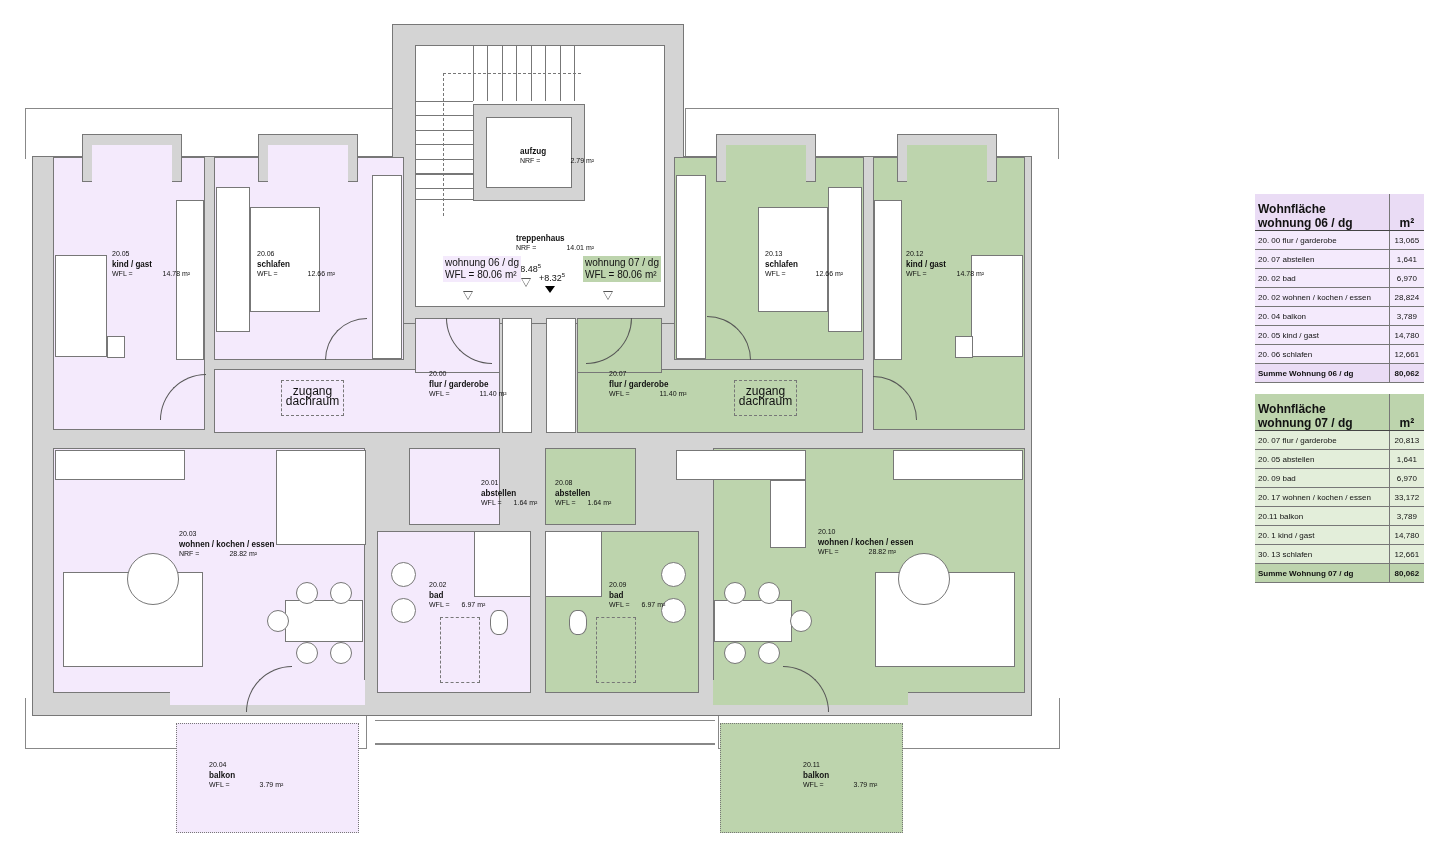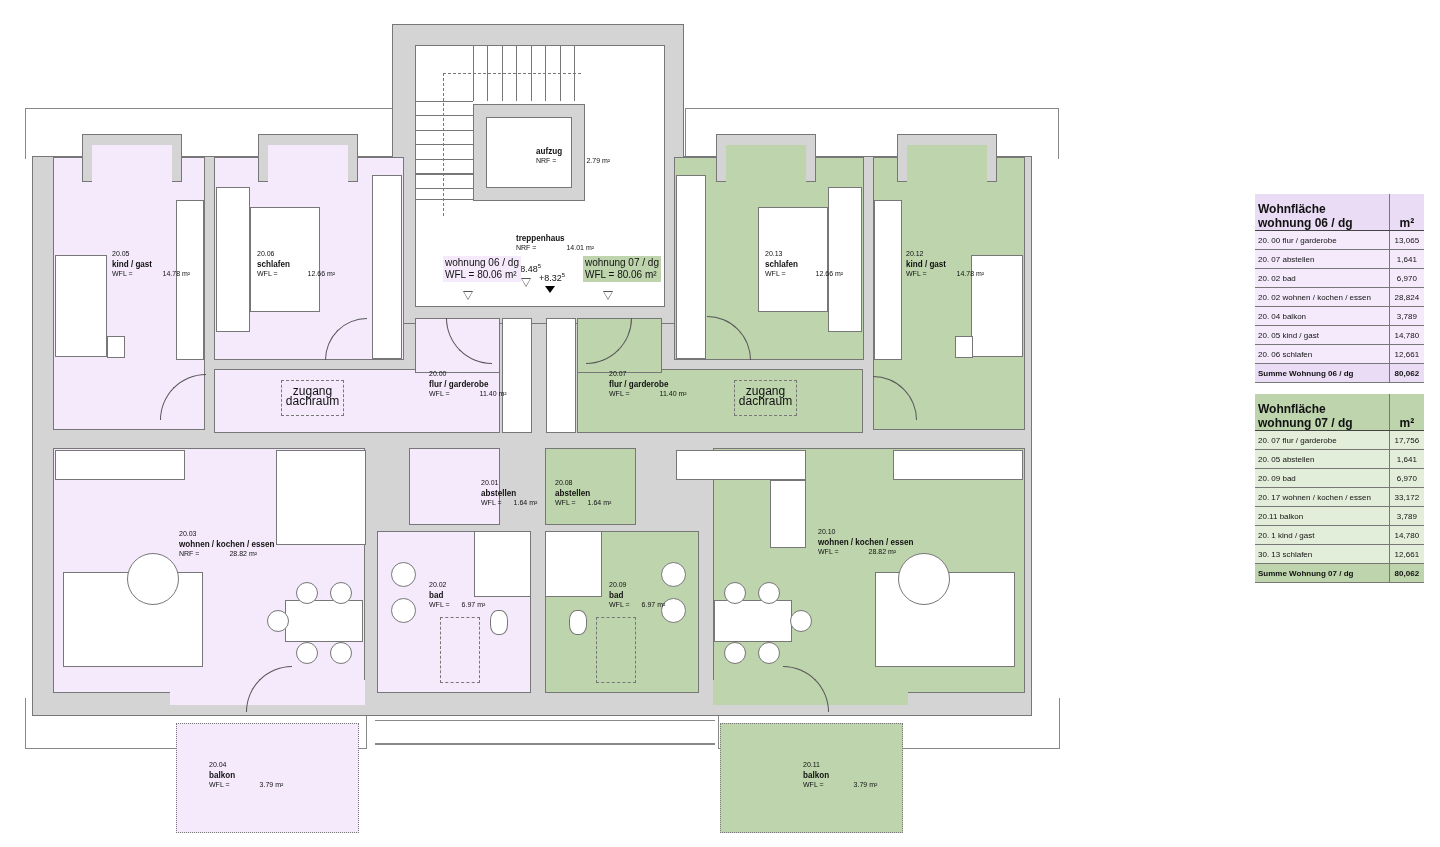--- a/index.html
+++ b/index.html
@@ -51,21 +51,21 @@
 
   <div class="wall" style="left:392px;top:24px;width:292px;height:300px;"></div>
   <div class="room wh" style="left:415px;top:45px;width:250px;height:262px;border:1px solid #777;"></div>
 
   <div class="abs" style="left:473px;top:45px;width:115px;height:56px;background:repeating-linear-gradient(90deg,#777 0 1px,transparent 1px 14.5px);"></div>
   <div class="abs" style="left:415px;top:101px;width:58px;height:98px;background:repeating-linear-gradient(180deg,#777 0 1px,transparent 1px 14.5px);border-bottom:1px solid #777;"></div>
   <div class="dash" style="left:443px;top:73px;width:138px;height:143px;border-right:none;border-bottom:none;"></div>
 
   <div class="wall" style="left:473px;top:104px;width:112px;height:97px;"></div>
   <div class="room wh" style="left:486px;top:117px;width:86px;height:71px;border:1px solid #777;"></div>
-  <div class="lbl" style="left:536px;top:146px;">
+  <div class="lbl" style="left:520px;top:146px;">
     <span class="nm">aufzug</span>
     <span class="ar"><span style="margin-left:0">NRF =</span><span>2.79 m²</span></span>
   </div>
   <div class="lbl" style="left:516px;top:233px;">
     <span class="nm">treppenhaus</span>
     <span class="ar"><span style="margin-left:0">NRF =</span><span>14.01 m²</span></span>
   </div>
   <div class="abs" style="left:515px;top:263px;font-size:9px;"><span>+8.48</span><sup style="font-size:6px">5</sup></div>
   <div class="tri o" style="left:521px;top:278px;"></div>
   <div class="abs" style="left:539px;top:272px;font-size:9px;"><span>+8.32</span><sup style="font-size:6px">5</sup></div>
@@ -294,21 +294,21 @@
   </table>
 
 <table class="wf g1" style="left:1255px;top:394px;">
   <tbody>
       <tr class="hd">
     <td><span>Wohnfläche</span><br><span>wohnung 07 / dg</span></td>
     <td class="v">m²</td>
   </tr>
   <tr>
         <td>20. 07 flur / garderobe</td>
-        <td class="v">17,756</td>
+        <td class="v">20,813</td>
       </tr>
   <tr>
         <td>20. 05 abstellen</td>
         <td class="v">1,641</td>
       </tr>
   <tr>
         <td>20. 09 bad</td>
         <td class="v">6,970</td>
       </tr>
   <tr>

